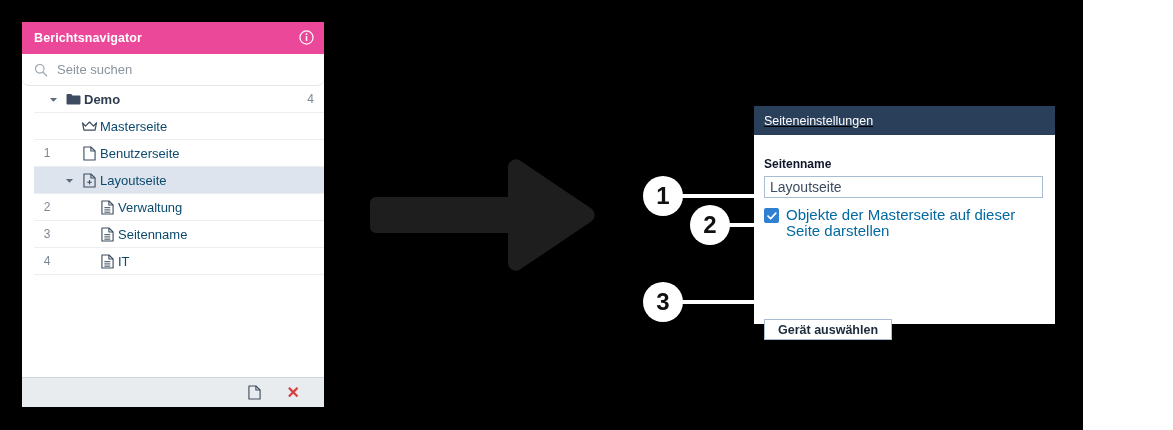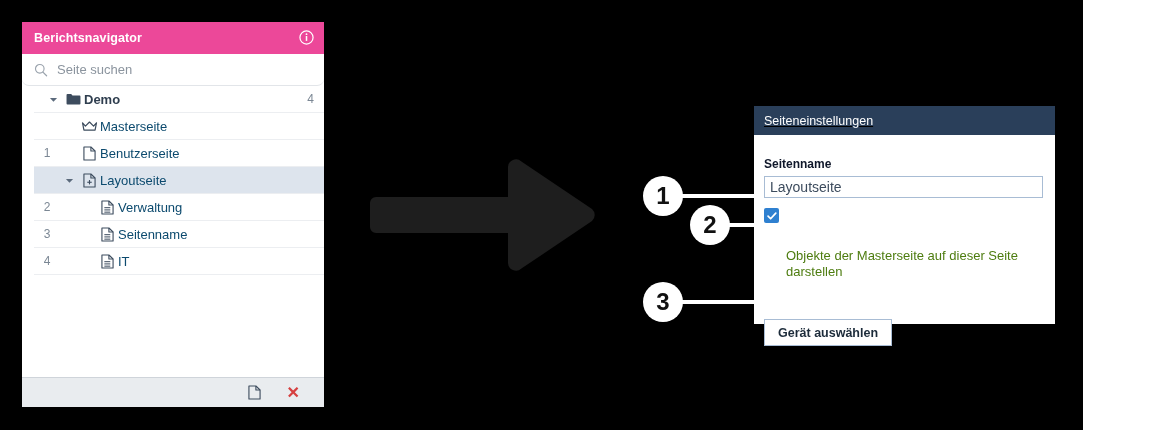--- a/index.html
+++ b/index.html
@@ -97,24 +97,24 @@
     font-family: "Liberation Sans", sans-serif; font-size: 14px; color: #3d4c5e;
     padding: 0 5px; outline: none;
   }
   .check-row { display: flex; margin-top: 9px; gap: 7px; }
   .checkbox {
     width: 15px; height: 15px; background: #2f80d0; border-radius: 2px;
     flex: 0 0 auto; display: flex; align-items: center; justify-content: center;
     margin-top: 1px; cursor: pointer;
   }
   .checkbox svg { display: block; }
-  .check-label { font-size: 13px; color: #4d7c0f; line-height: 16px; max-width: 250px; margin-top: 41px; }
+  .check-label { font-size: 15px; color: #0369a1; line-height: 16px; max-width: 250px; }
   .device-btn {
     position: absolute; left: 10px; top: 184px;
-    height: 27px; padding: 0 13px; background: #ffffff; border: 1px solid #a8bcd4;
+    height: 21px; padding: 0 13px; background: #ffffff; border: 1px solid #a8bcd4;
     font-family: "Liberation Sans", sans-serif;
     font-size: 12.5px; font-weight: bold; color: #1c2b3a; cursor: pointer;
     display: flex; align-items: center; justify-content: center;
   }
 
   
   .callout {
     position: absolute; width: 40px; height: 40px; border-radius: 50%;
     background: #ffffff; color: #111111;
     display: flex; align-items: center; justify-content: center;

